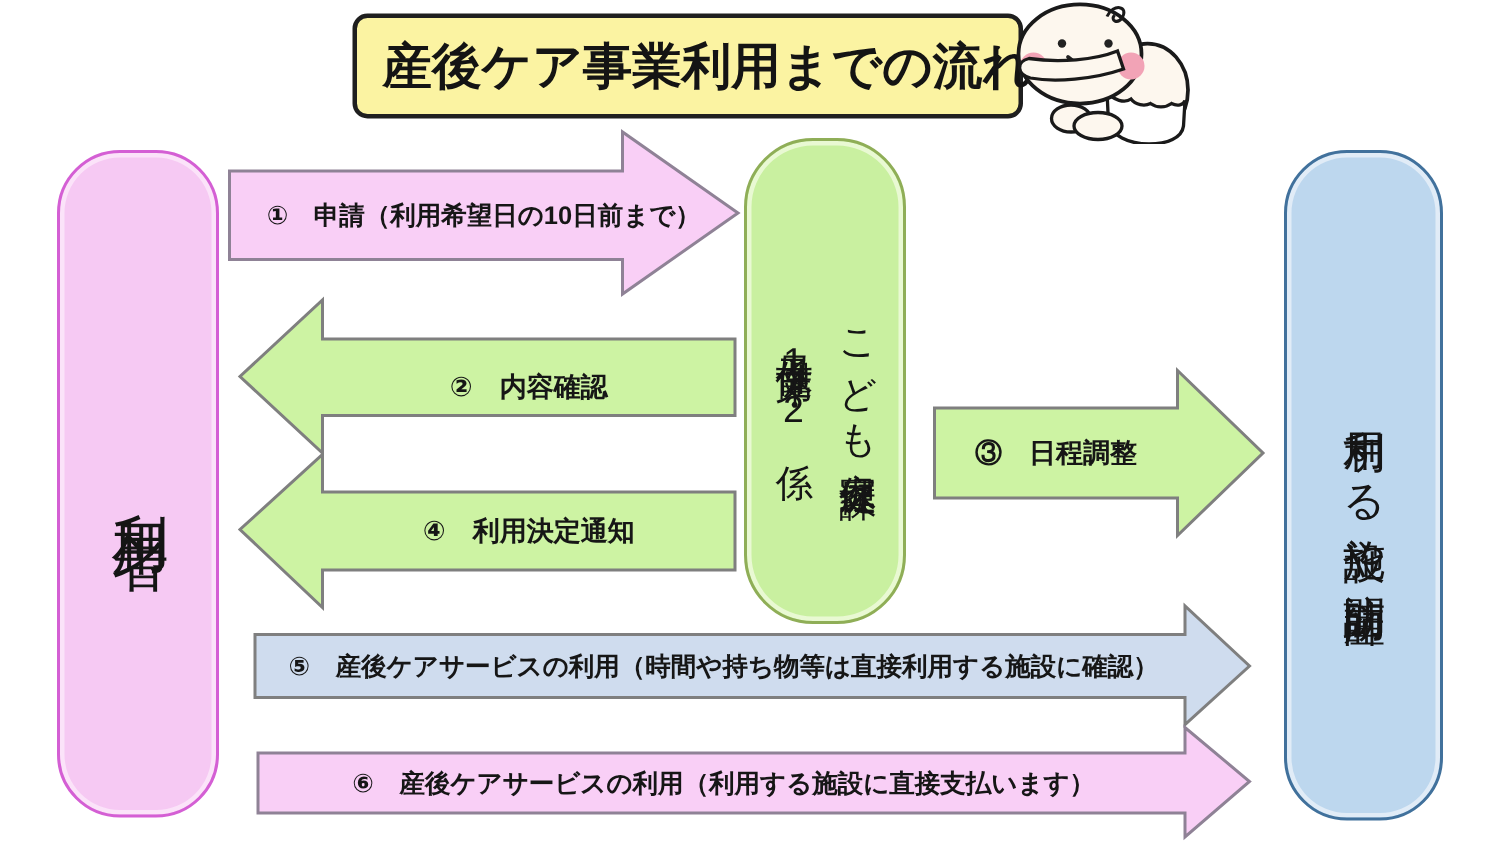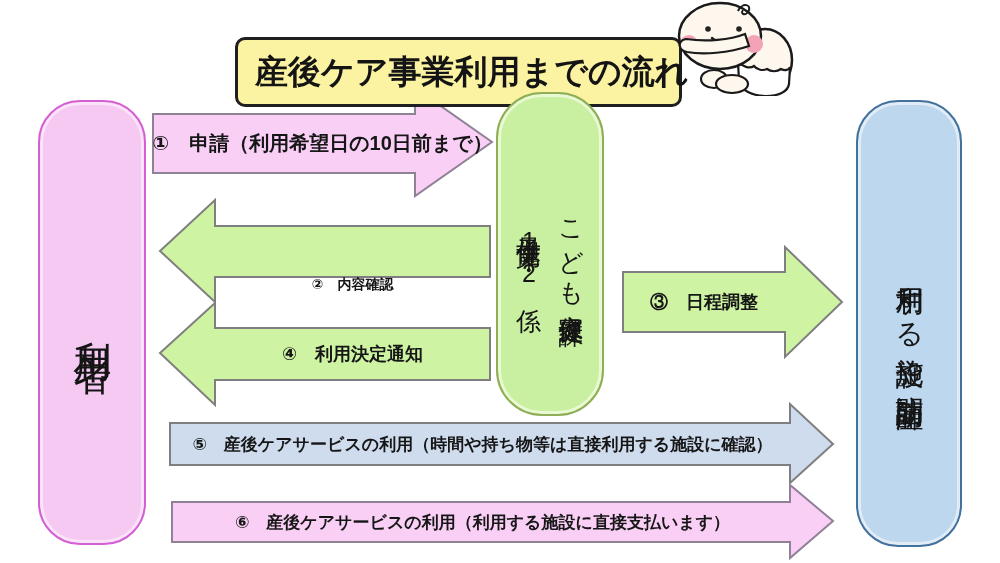--- a/index.html
+++ b/index.html
@@ -5,21 +5,21 @@
   html,body{margin:0;padding:0;background:#fff;}
   .canvas{
     position:relative;width:1000px;height:563px;background:#ffffff;
     overflow:hidden;font-family:"Liberation Sans","DejaVu Sans",sans-serif;
   }
   .shapes{position:absolute;left:0;top:0;width:1000px;height:563px;z-index:1;}
   
   .title-box{
     position:absolute;left:235px;top:9px;width:447px;height:70px;
     background:#fbf3a2;border:3px solid #1f1f1f;border-radius:10px;
-    display:flex;align-items:center;z-index:2;box-sizing:border-box;margin-top:28px;
+    display:flex;align-items:center;z-index:2;box-sizing:border-box;
   }
   .title-box .title-text{
     font-size:33px;font-weight:900;color:#141414;padding-left:17px;
     letter-spacing:0px;white-space:nowrap;
   }
   .baby{position:absolute;left:652px;top:0px;width:152px;height:96px;z-index:3;}
   
   .vbox{position:absolute;box-sizing:border-box;display:flex;align-items:center;justify-content:center;z-index:2;}
   .vtext{
     writing-mode:vertical-rl;text-orientation:upright;color:#151515;
@@ -41,22 +41,22 @@
     left:856px;top:100px;width:106px;height:447px;border-radius:42px;
     background:#bdd7ee;border:2px solid #41719c;
     box-shadow:inset 0 0 0 3px #e1ecf7;
   }
   .box-facility .vtext{font-size:28px;letter-spacing:2px;}
   
   .alabel{
     position:absolute;z-index:4;display:flex;align-items:center;justify-content:center;
     font-weight:700;color:#161616;white-space:nowrap;
   }
-  .alabel-1{left:155px;top:114px;width:335px;height:59px;font-size:20px;}
-  .alabel-2{left:215px;top:226px;width:275px;height:64px;font-size:14px;margin-top:27px;}
+  .alabel-1{left:155px;top:114px;width:335px;height:59px;font-size:17px;}
+  .alabel-2{left:215px;top:226px;width:275px;height:64px;font-size:18px;}
   .alabel-3{left:623px;top:272px;width:162px;height:60px;font-size:18px;font-family:Liberation Mono, monospace;}
   .alabel-4{left:215px;top:328px;width:275px;height:52px;font-size:18px;}
   .alabel-5{left:175px;top:423px;width:615px;height:42px;font-size:17px;}
   .alabel-6{left:175px;top:502px;width:615px;height:40px;font-size:17px;}
 </style>
 </head>
 <body>
 
 <div class="canvas">
 

